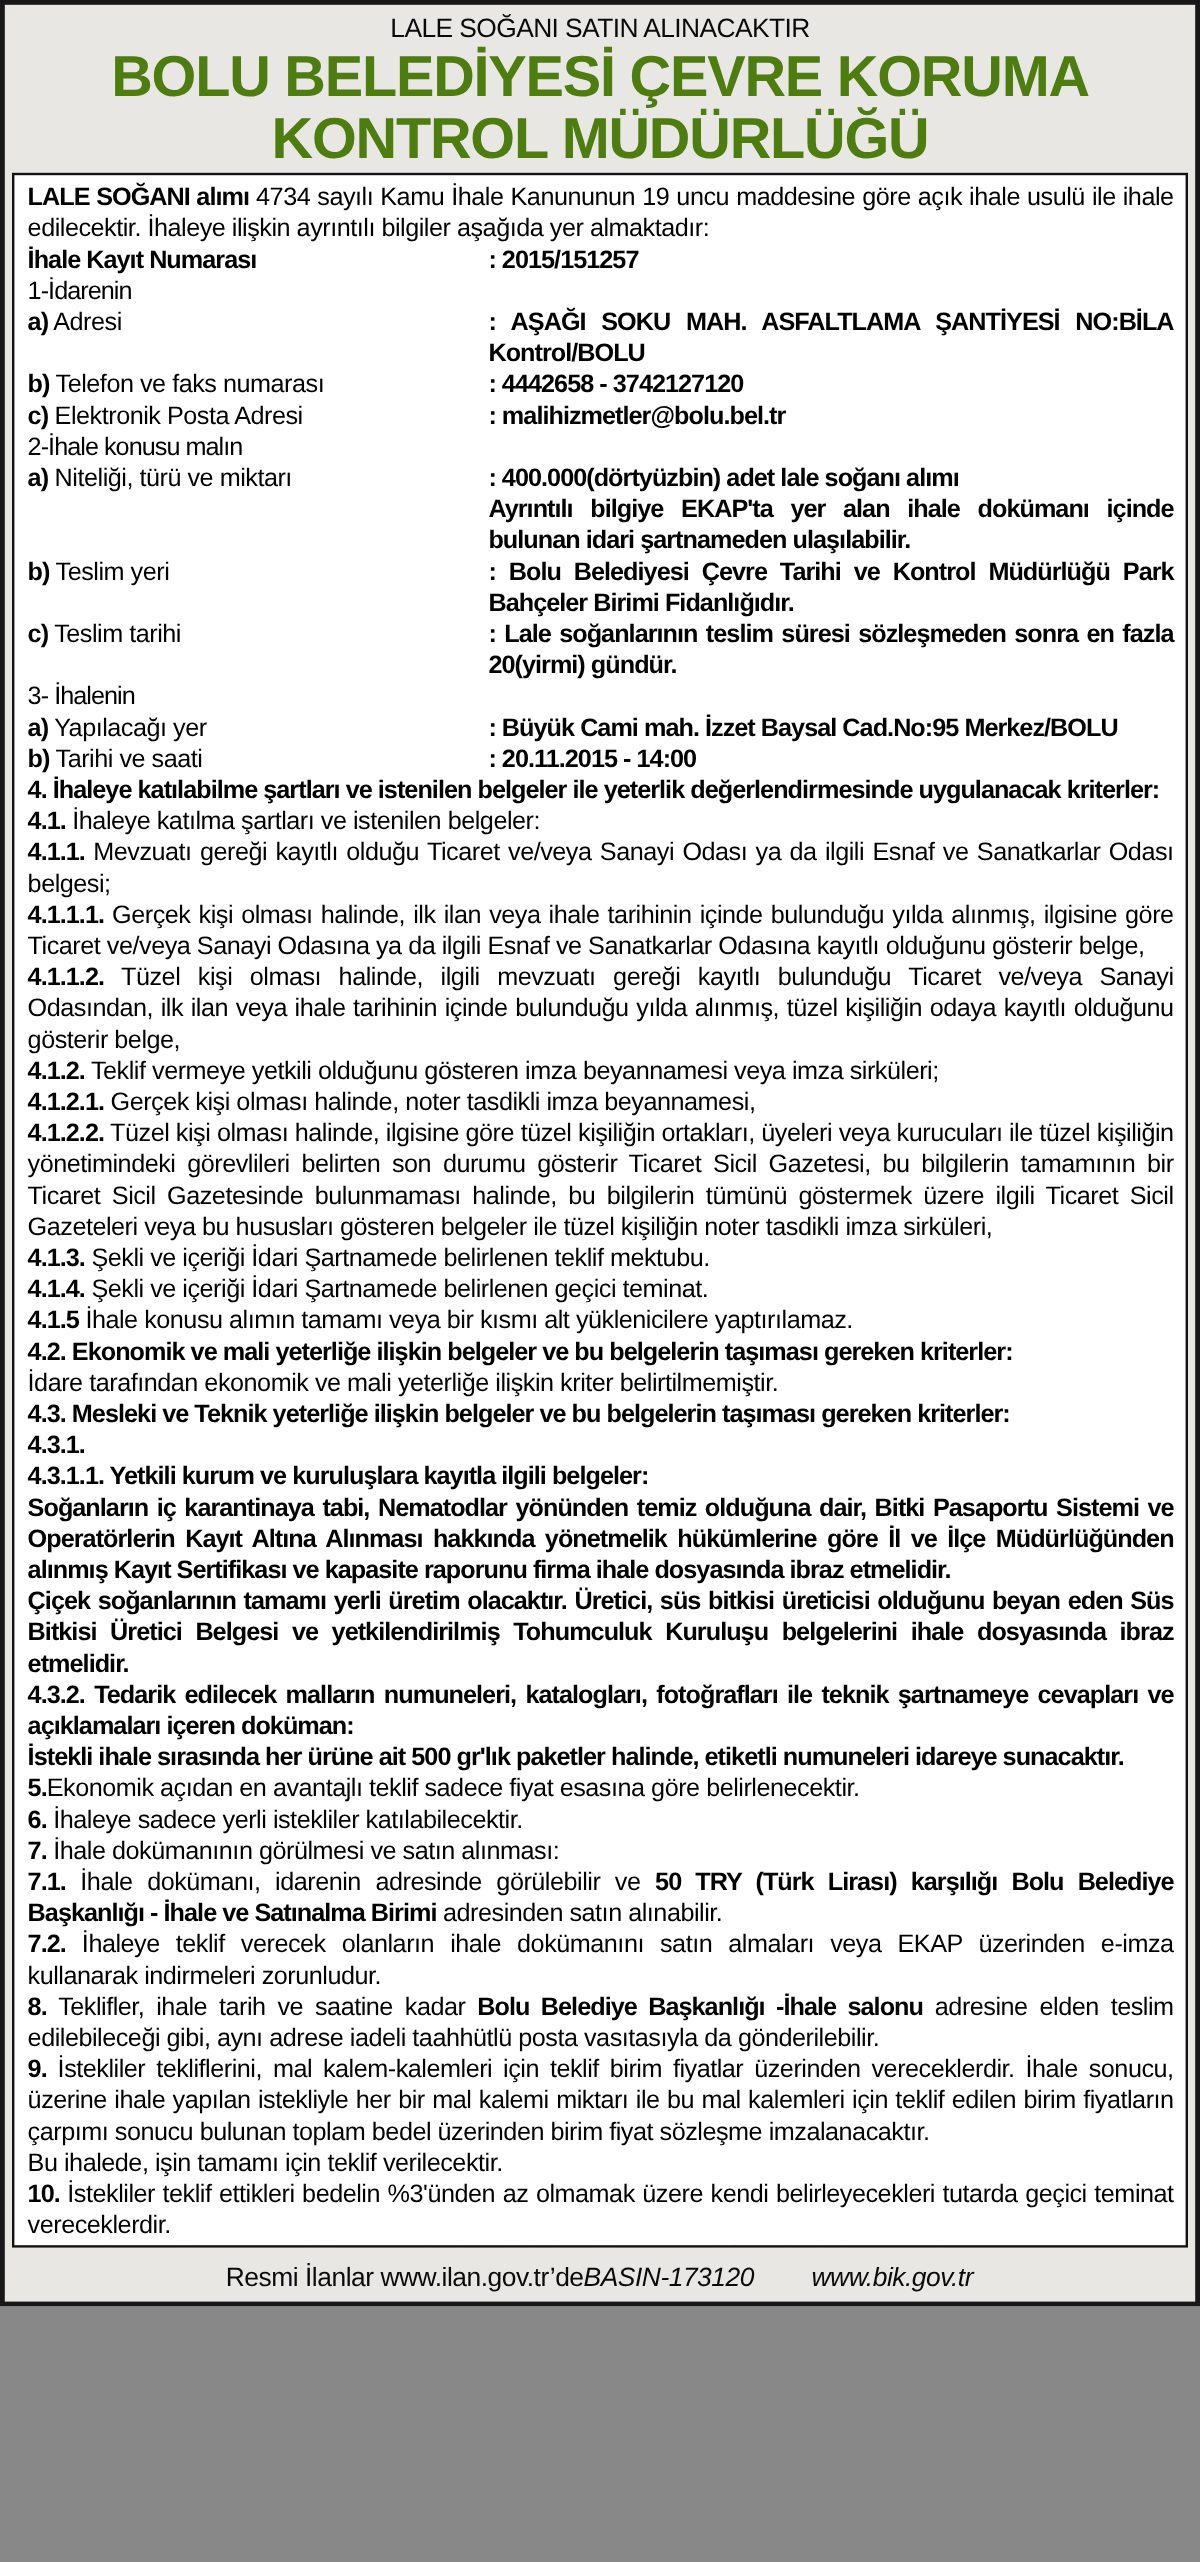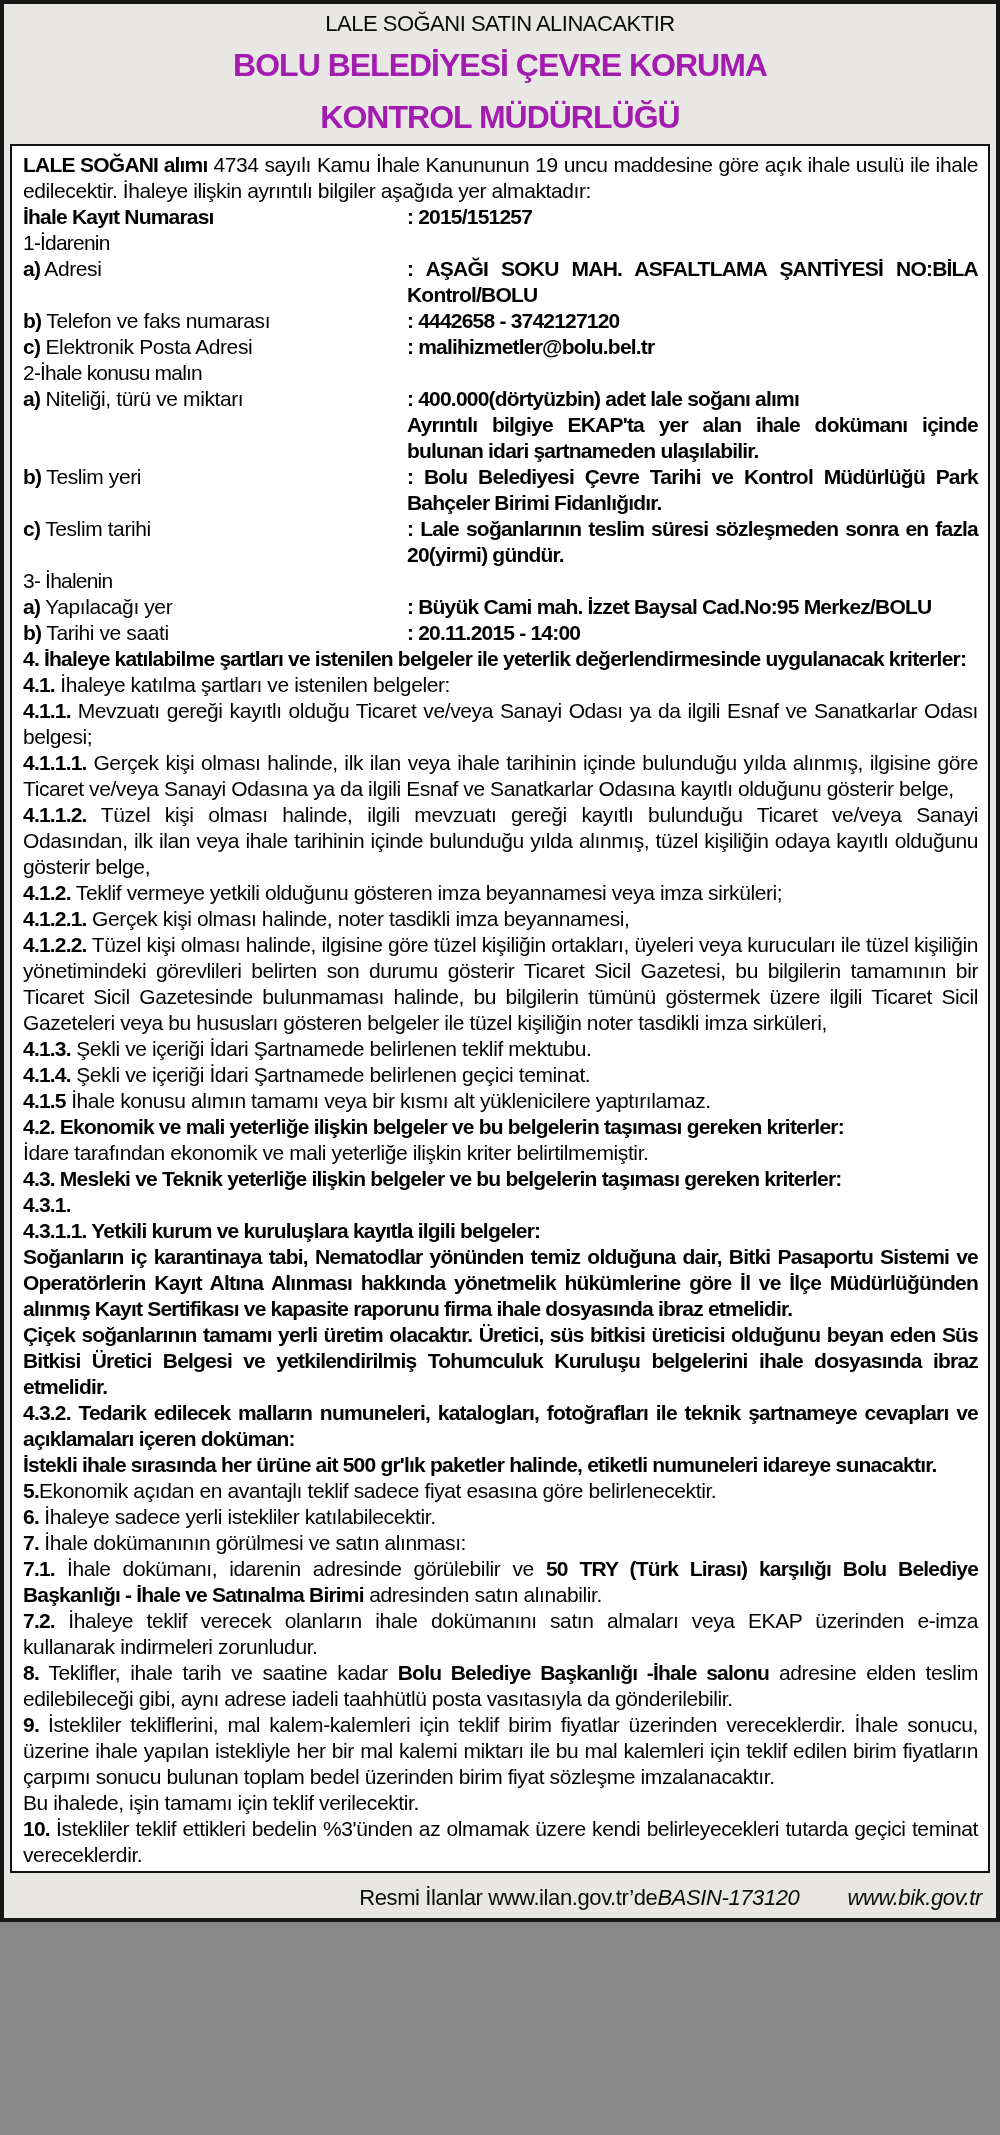--- a/index.html
+++ b/index.html
@@ -9,21 +9,21 @@
     box-sizing:border-box;
     background:#e9e7e4;
     border:4px solid #171717;
     font-family:"Liberation Sans","DejaVu Sans",sans-serif;
     color:#000;
     overflow:hidden;
   }
   
   .header{text-align:center;padding-top:7px;}
   .subtitle{font-size:22px;letter-spacing:-0.5px;color:#0a0a0a;}
-  .title{font-size:32px;font-weight:bold;line-height:52px;letter-spacing:-1px;margin-top:2px;color:#a21caf;}
+  .title{font-size:48px;font-weight:bold;line-height:52px;letter-spacing:-1px;margin-top:2px;color:#4d7c0f;}
   
   .bodybox{
     position:absolute;left:6px;right:6px;top:140px;bottom:45px;
     box-sizing:border-box;
     background:#ffffff;
     border:2px solid #131313;
     padding:6px 10px 0 11px;
     overflow:hidden;
     font-size:21px;line-height:26px;letter-spacing:-0.4px;
   }
@@ -31,21 +31,21 @@
   .para{margin:0;text-align:justify;}
   .intro{margin:0;text-align:justify;}
   .kvrow{display:flex;align-items:flex-start;}
   .kvrow.vend{align-items:flex-end;}
   .klabel{flex:0 0 384px;width:384px;}
   .kvalue{flex:1 1 auto;font-weight:bold;letter-spacing:-0.8px;text-align:justify;}
   .heading{font-weight:normal;letter-spacing:-0.8px;}
   
   .footer{
     position:absolute;left:0;right:0;bottom:0;height:41px;
-    display:flex;align-items:center;justify-content:flex-end;
+    display:flex;align-items:center;justify-content:center;
     padding:0 14px 0 13px;
     font-size:22px;letter-spacing:-0.4px;color:#0a0a0a;
   }
   .footer .right{display:flex;gap:48px;font-style:italic;}
 </style>
 </head>
 <body>
 
 <div class="page">
 

